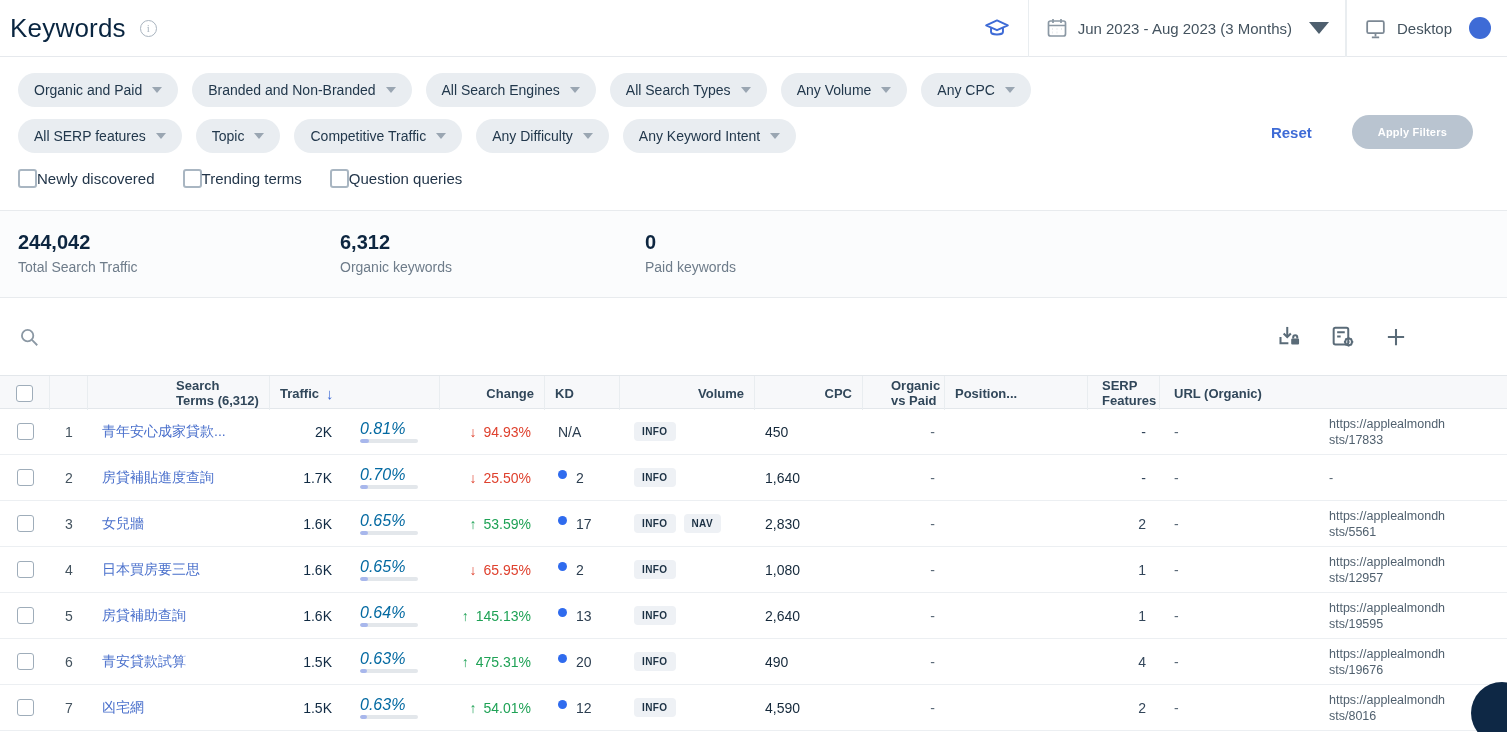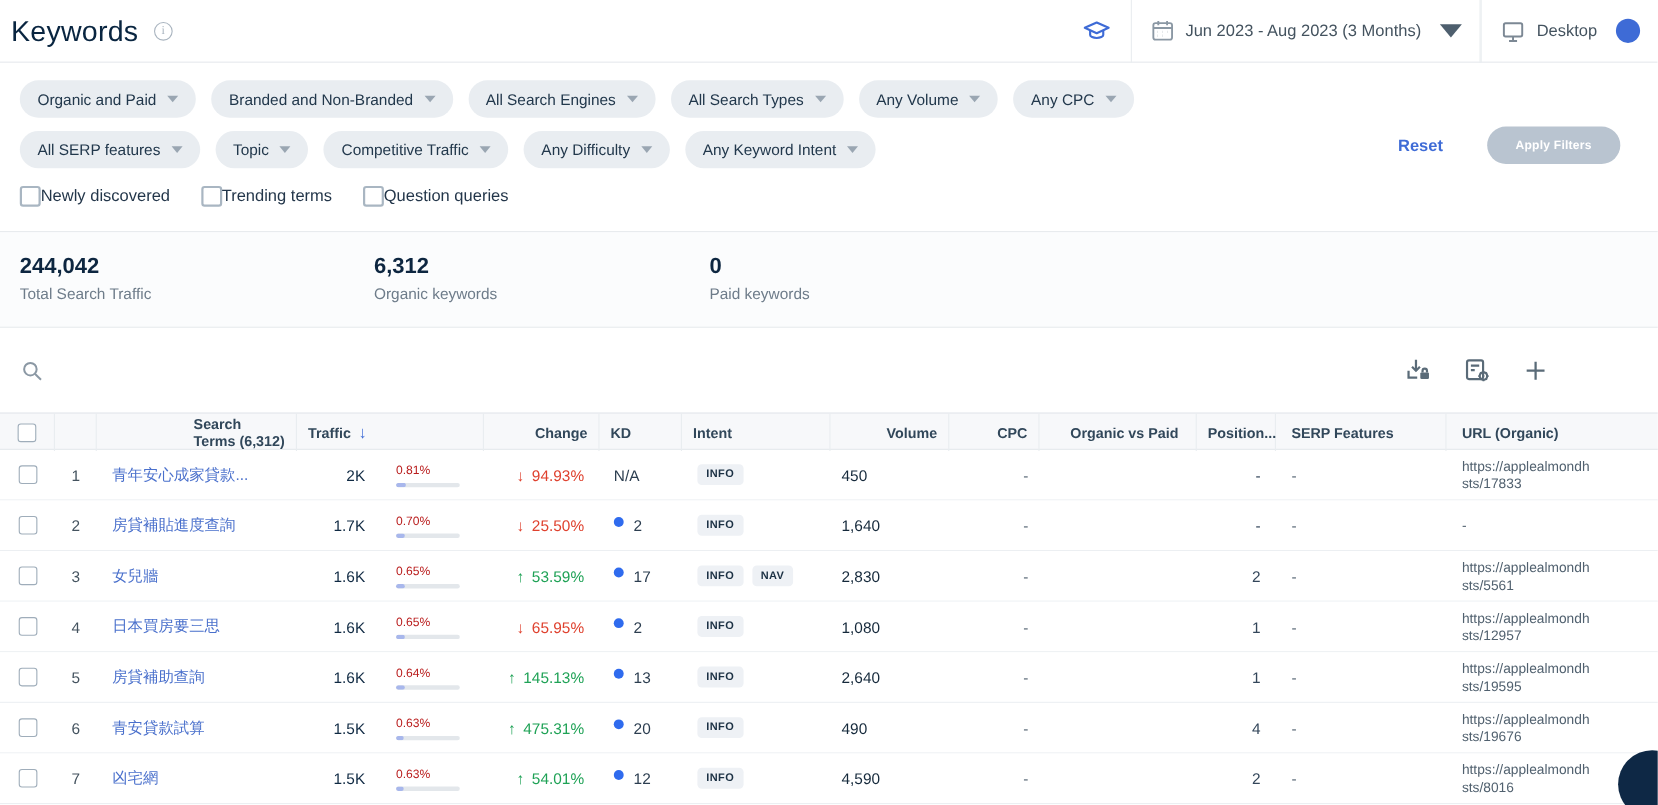--- a/index.html
+++ b/index.html
@@ -67,21 +67,21 @@
   .trow { height:46px; border-bottom:1px solid #eceff2; background:#fff; }
   .c { padding:0 10px; }
   .c-check { display:flex; justify-content:center; }
   .row-cb { width:17px; height:17px; border:1.5px solid #9fadba; border-radius:3px; background:#fff; cursor:pointer; }
   .c-rank { text-align:center; font-size:14px; color:#44535f; }
   .c-term { padding-left:14px; }
   .kw { color:#4a70cc; font-size:14px; text-decoration:none; cursor:pointer; white-space:nowrap; }
   .c-traffic { display:flex; align-items:center; padding:0; }
   .tval { width:62px; text-align:right; font-size:14px; color:#102a43; flex:none; }
   .tshare { margin-left:28px; display:flex; flex-direction:column; }
-  .tpct { font-size:11px; color:#b91c1c; line-height:15px; }
+  .tpct { font-size:16px; color:#0369a1; line-height:15px;font-style:italic; }
   .tbar { width:58px; height:4px; background:#e3e7eb; border-radius:2px; margin-top:3px; overflow:hidden; }
   .tfill { display:block; height:4px; background:#a8b7ec; border-radius:2px; }
   .c-change { display:flex; justify-content:flex-end; padding-right:14px; }
   .chg { display:flex; gap:7px; font-size:14px; }
   .chg.down { color:#df412e; } .chg.up { color:#1fa256; }
   .c-kd { display:flex; padding-left:13px; font-size:14px; color:#2c3e50; }
   .kd-dot { width:9px; height:9px; border-radius:50%; background:#2f6bee; margin-right:9px; flex:none; }
   .c-intent { padding-left:14px; display:flex; gap:8px; }
   .badge { background:#eef1f5; color:#1c3144; font-size:10px; font-weight:700; letter-spacing:.4px; padding:4px 8px; border-radius:4px; }
   .c-vol { text-align:left; padding-right:18px; font-size:14px; color:#15293b; }
@@ -269,21 +269,20 @@
         <span class="row-cb"></span>
       </div>
     <div></div>
     <div class="h-term">Search Terms (6,312)</div>
     <div class="h-traffic">
         <span>Traffic</span>
         <span class="sort-arrow">↓</span>
       </div>
     <div class="h-right">Change</div>
     <div>KD</div>
-    <div>Intent</div>
     <div class="h-right">Volume</div>
     <div class="h-right">CPC</div>
     <div class="h-org">Organic vs Paid</div>
     <div>Position...</div>
     <div class="h-serp">SERP Features</div>
     <div class="h-url">URL (Organic)</div>
   </div>
 
   <div class="trow">
     <div class="c c-check">

